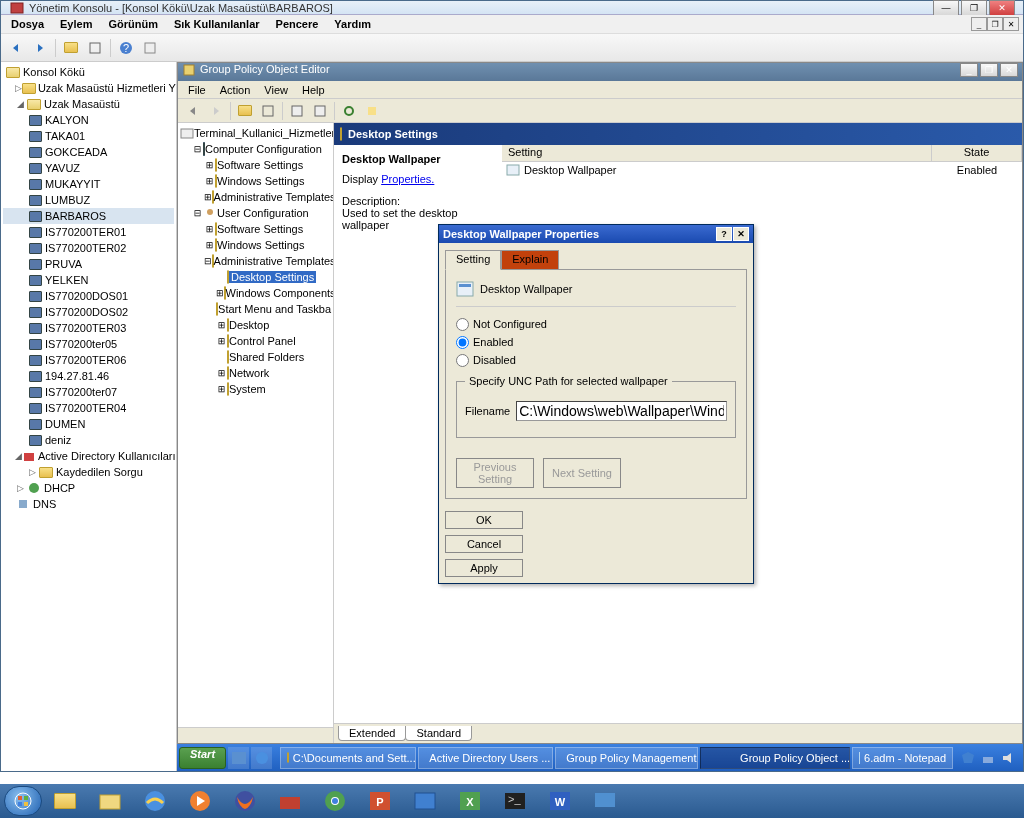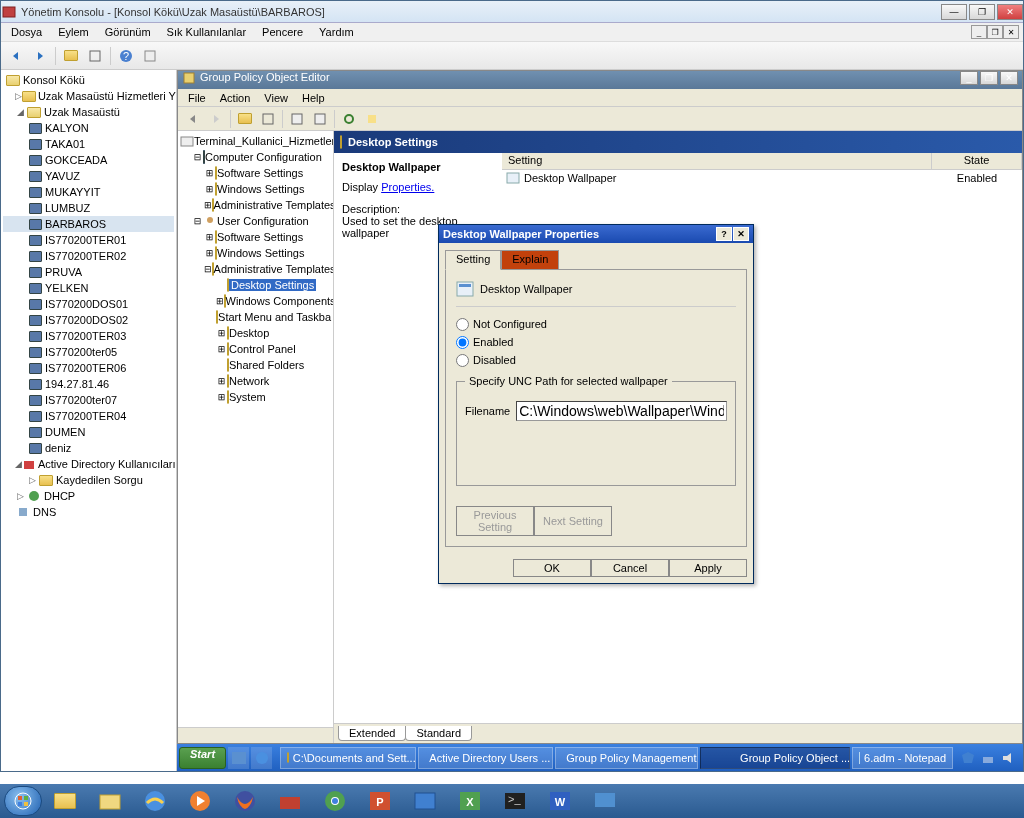--- a/index.html
+++ b/index.html
@@ -1,28 +1,28 @@
 <!DOCTYPE html>
 <html><head>
 <meta charset="utf-8">
 <style>
 * { box-sizing: border-box; margin: 0; padding: 0; font-family: Tahoma, sans-serif; font-size: 11px; }
 body { background: #fff; width: 1024px; height: 818px; overflow: hidden; position: relative; }
 
 
 .mmc-window { position: absolute; top: 0; left: 0; right: 0; bottom: 46px; border: 1px solid #4a6a8a; background: #fff; display: flex; flex-direction: column; }
-.mmc-title { height: 22px; background: linear-gradient(#e8f0f8,#d4e4f4); display: flex; align-items: center; padding: 0 0; border-bottom: 1px solid #aac; }
+.mmc-title { height: 14px; background: linear-gradient(#e8f0f8,#d4e4f4); display: flex; align-items: center; padding: 0 8px; border-bottom: 1px solid #aac; }
 .mmc-title .icon { width: 16px; height: 16px; margin-right: 4px; }
 .mmc-title .text { flex: 1; color: #333; }
 .win-btns { display: flex; gap: 2px; }
 .win-btn { width: 26px; height: 16px; border: 1px solid #888; background: linear-gradient(#f8f8f8,#d8d8d8); display: flex; align-items: center; justify-content: center; font-size: 9px; cursor: pointer; }
 .win-btn.close { background: linear-gradient(#f08080,#d04040); color: #fff; }
 
 .mmc-menu { height: 19px; background: #f0f0f0; display: flex; align-items: center; padding: 0 4px; gap: 4px; border-bottom: 1px solid #ddd; }
-.mmc-menu span { padding: 10px 6px; cursor: pointer; }
+.mmc-menu span { padding: 10px 6px; cursor: pointer; font-weight: bold; }
 .mmc-menu .mdi-btns { margin-left: auto; display: flex; gap: 0; }
 .mmc-menu .mdi-btn { width: 16px; height: 14px; border: 1px solid #999; background: #eee; font-size: 8px; display: flex; align-items: center; justify-content: center; cursor: pointer; }
 
 .mmc-toolbar { height: 28px; background: linear-gradient(#f8f8f8,#e8e8e8); border-bottom: 1px solid #ccc; display: flex; align-items: center; padding: 0 4px; gap: 2px; }
 .tb-btn { width: 22px; height: 22px; display: flex; align-items: center; justify-content: center; cursor: pointer; border: 1px solid transparent; }
 .tb-sep { width: 1px; height: 18px; background: #ccc; margin: 0 2px; }
 
 .mmc-body { flex: 1; display: flex; overflow: hidden; }
 .mmc-tree { width: 176px; background: #fff; border-right: 1px solid #ccc; overflow: hidden; padding: 2px; }
 .tree-node { display: flex; align-items: center; height: 16px; padding-left: 2px; cursor: pointer; white-space: nowrap; }
@@ -72,24 +72,24 @@
 .prop-tab { padding: 2px 10px; border: 1px solid #999; background: #c2410c; cursor: pointer; position: relative; top: 1px; }
 .prop-tab.active { background: #ece9d8; border-bottom: 1px solid #ece9d8; z-index: 2; }
 .prop-page { flex: 1; border: 1px solid #999; background: #ece9d8; padding: 10px; display: flex; flex-direction: column; }
 .prop-icon-row { display: flex; align-items: center; gap: 6px; padding-bottom: 8px; border-bottom: 1px solid #ccc; margin-bottom: 8px; }
 .radio-row { display: flex; align-items: center; gap: 4px; height: 18px; }
 .radio-row input { margin: 0; }
 .groupbox { border: 1px solid #999; padding: 8px; margin-top: 6px; flex: 1; }
 .groupbox legend { padding: 0 4px; }
 .fn-row { display: flex; align-items: center; gap: 6px; margin-top: 6px; }
 .fn-row input { flex: 1; border: 1px inset #999; padding: 1px 2px; background: #fff; font-size: 14px; }
-.prop-nav { display: flex; gap: 0; margin-top: 20px; }
+.prop-nav { display: flex; gap: 9px; margin-top: 20px; }
 .prop-nav button, .prop-foot button { padding: 2px 0; width: 78px; border: 1px solid #888; background: #ece9d8; cursor: pointer; font-size: 11px; }
 .prop-nav button:disabled { color: #999; }
-.prop-foot { display: flex; justify-content: flex-end; padding: 6px; }
+.prop-foot { display: flex; justify-content: flex-end; gap: 6px; padding: 6px; flex-direction: column; }
 
 
 .inner-taskbar { position: absolute; left: 0; right: 0; bottom: 0; height: 27px; background: linear-gradient(#3a80e0,#2060c0); display: flex; align-items: center; padding: 0 2px; gap: 2px; }
 .start-btn { height: 22px; padding: 0 10px; background: linear-gradient(#5aa050,#3a8030); color: #fff; border-radius: 3px; display: flex; align-items: flex-start; font-weight: bold; font-style: italic; cursor: pointer; border: 1px solid #2a6020; }
 .tb-item { height: 22px; padding: 0 6px; background: rgba(255,255,255,0.15); border: 1px solid rgba(255,255,255,0.3); display: flex; align-items: center; gap: 4px; color: #fff; cursor: pointer; max-width: 150px; overflow: hidden; white-space: nowrap; }
 .tb-item.active { background: rgba(0,0,40,0.3); border: 1px inset rgba(0,0,0,0.4); gap: 33px; }
 .tb-tray { margin-left: auto; display: flex; align-items: center; gap: 6px; color: #fff; padding: 0 6px; }
 
 
 .outer-taskbar { position: absolute; left: 0; right: 0; bottom: 0; height: 34px; background: linear-gradient(#4a7ab0,#2a5a90); display: flex; align-items: center; padding: 0 4px; gap: 1px; }

